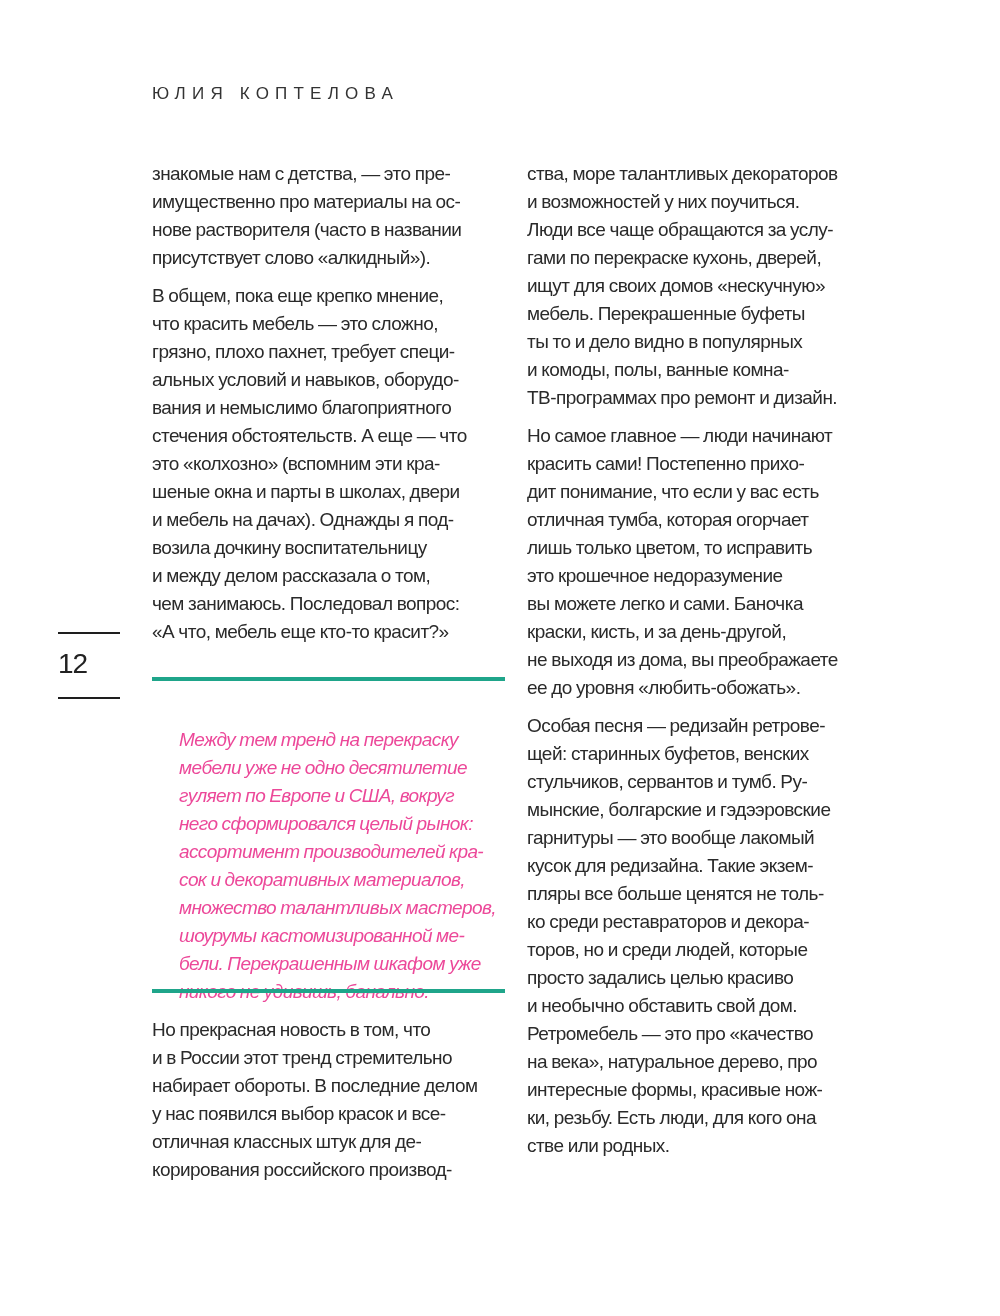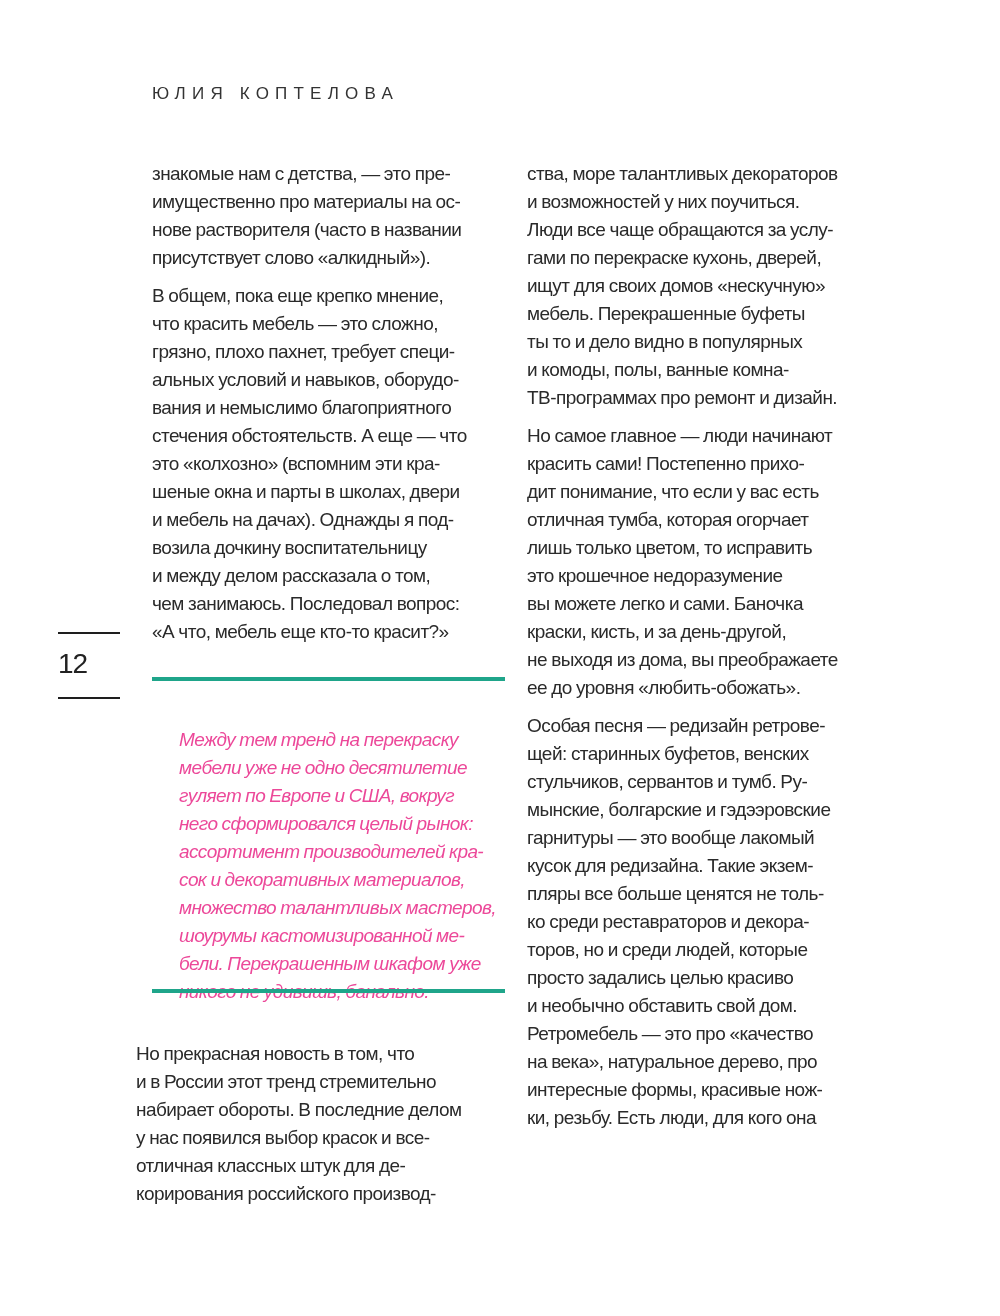--- a/index.html
+++ b/index.html
@@ -86,29 +86,28 @@
       line-height: 28px;
       font-style: italic;
       font-family: "Liberation Sans", sans-serif;
       letter-spacing: -0.6px;
       word-spacing: -0.5px;
       color: #ec4899;
       margin-left: 27px;
     }
     .col-left-lower {
       position: absolute;
-      left: 136px;
+      left: 152px;
       top: 1016px;
       width: 360px;
       font-size: 19px;
       line-height: 28px;
       font-family: "Liberation Sans", sans-serif;
       letter-spacing: -0.55px;
       word-spacing: -0.5px;
-      margin-top: 24px;
     }
   </style>
 </head>
 <body>
 
 <div class="running-head">ЮЛИЯ КОПТЕЛОВА</div>
 
 <div class="column col-left">
   <p class="para">
     <span class="line">знакомые нам с детства, — это пре-</span>
@@ -196,14 +195,15 @@
     <span class="line">кусок для редизайна. Такие экзем-</span>
     <span class="line">пляры все больше ценятся не толь-</span>
     <span class="line">ко среди реставраторов и декора-</span>
     <span class="line">торов, но и среди людей, которые</span>
     <span class="line">просто задались целью красиво</span>
     <span class="line">и необычно обставить свой дом.</span>
     <span class="line">Ретромебель — это про «качество</span>
     <span class="line">на века», натуральное дерево, про</span>
     <span class="line">интересные формы, красивые нож-</span>
     <span class="line">ки, резьбу. Есть люди, для кого она</span>
+    <span class="line">стве или родных.</span>
   </p>
 </div>
 
 </body></html>

